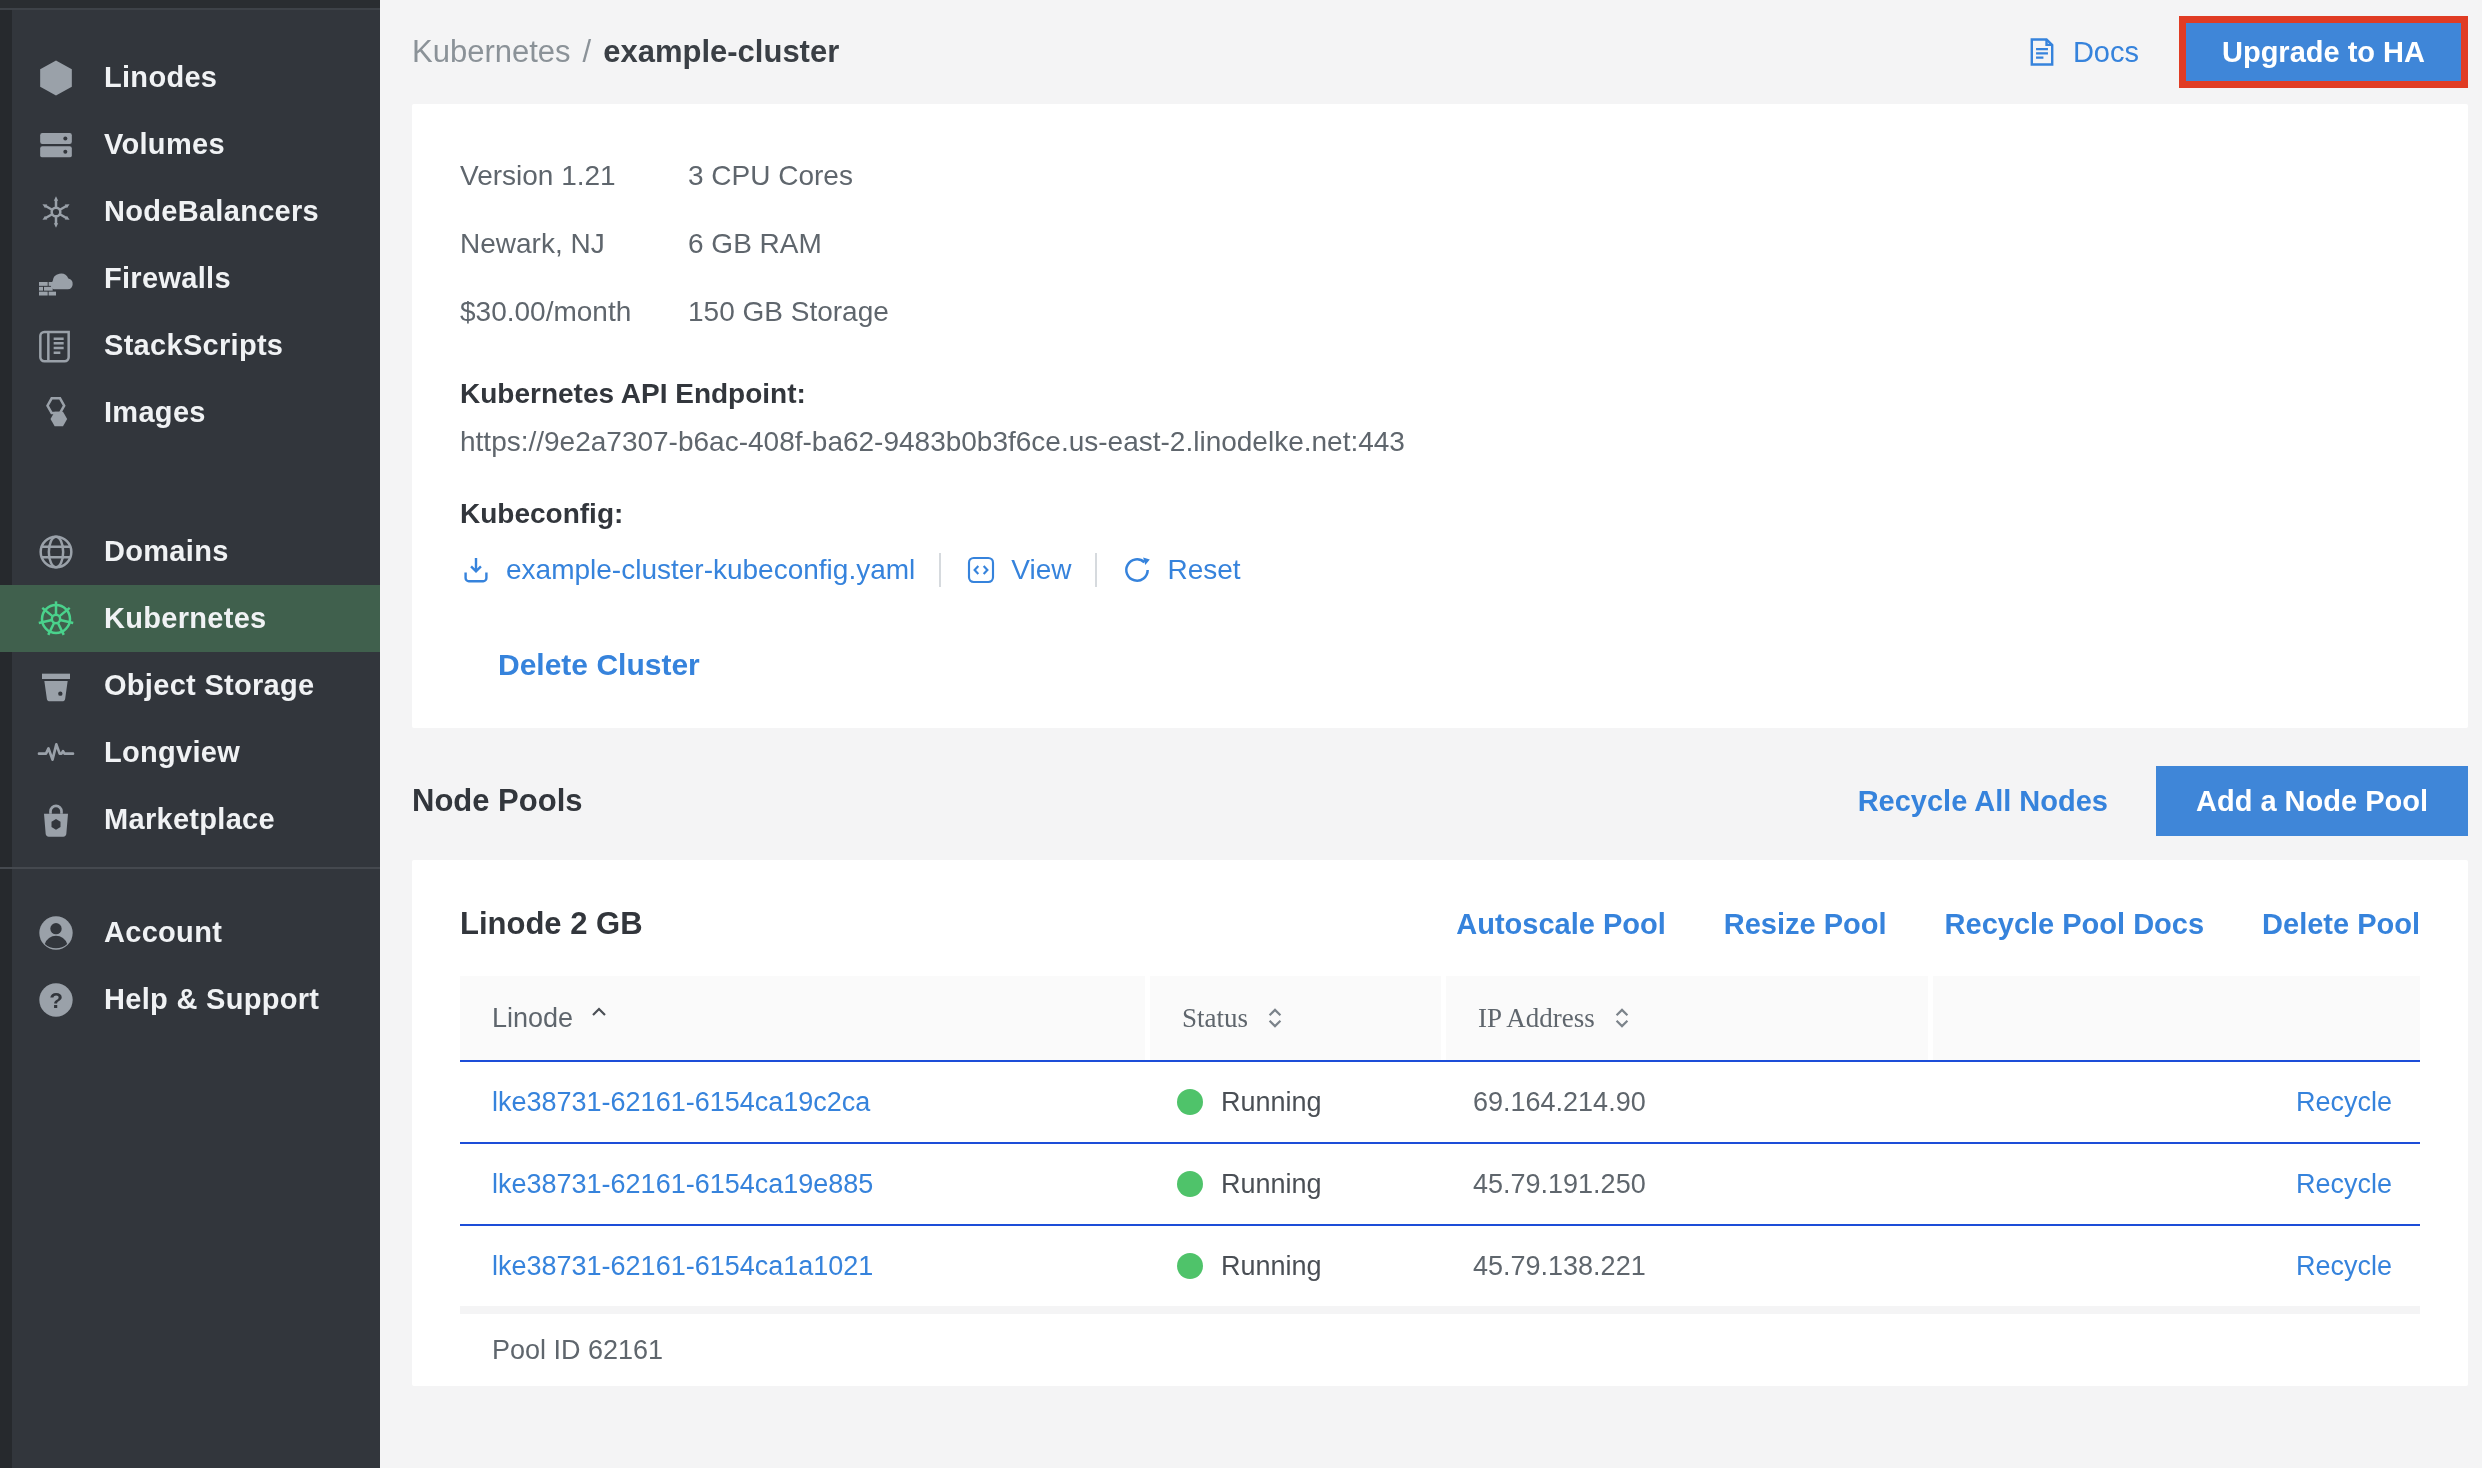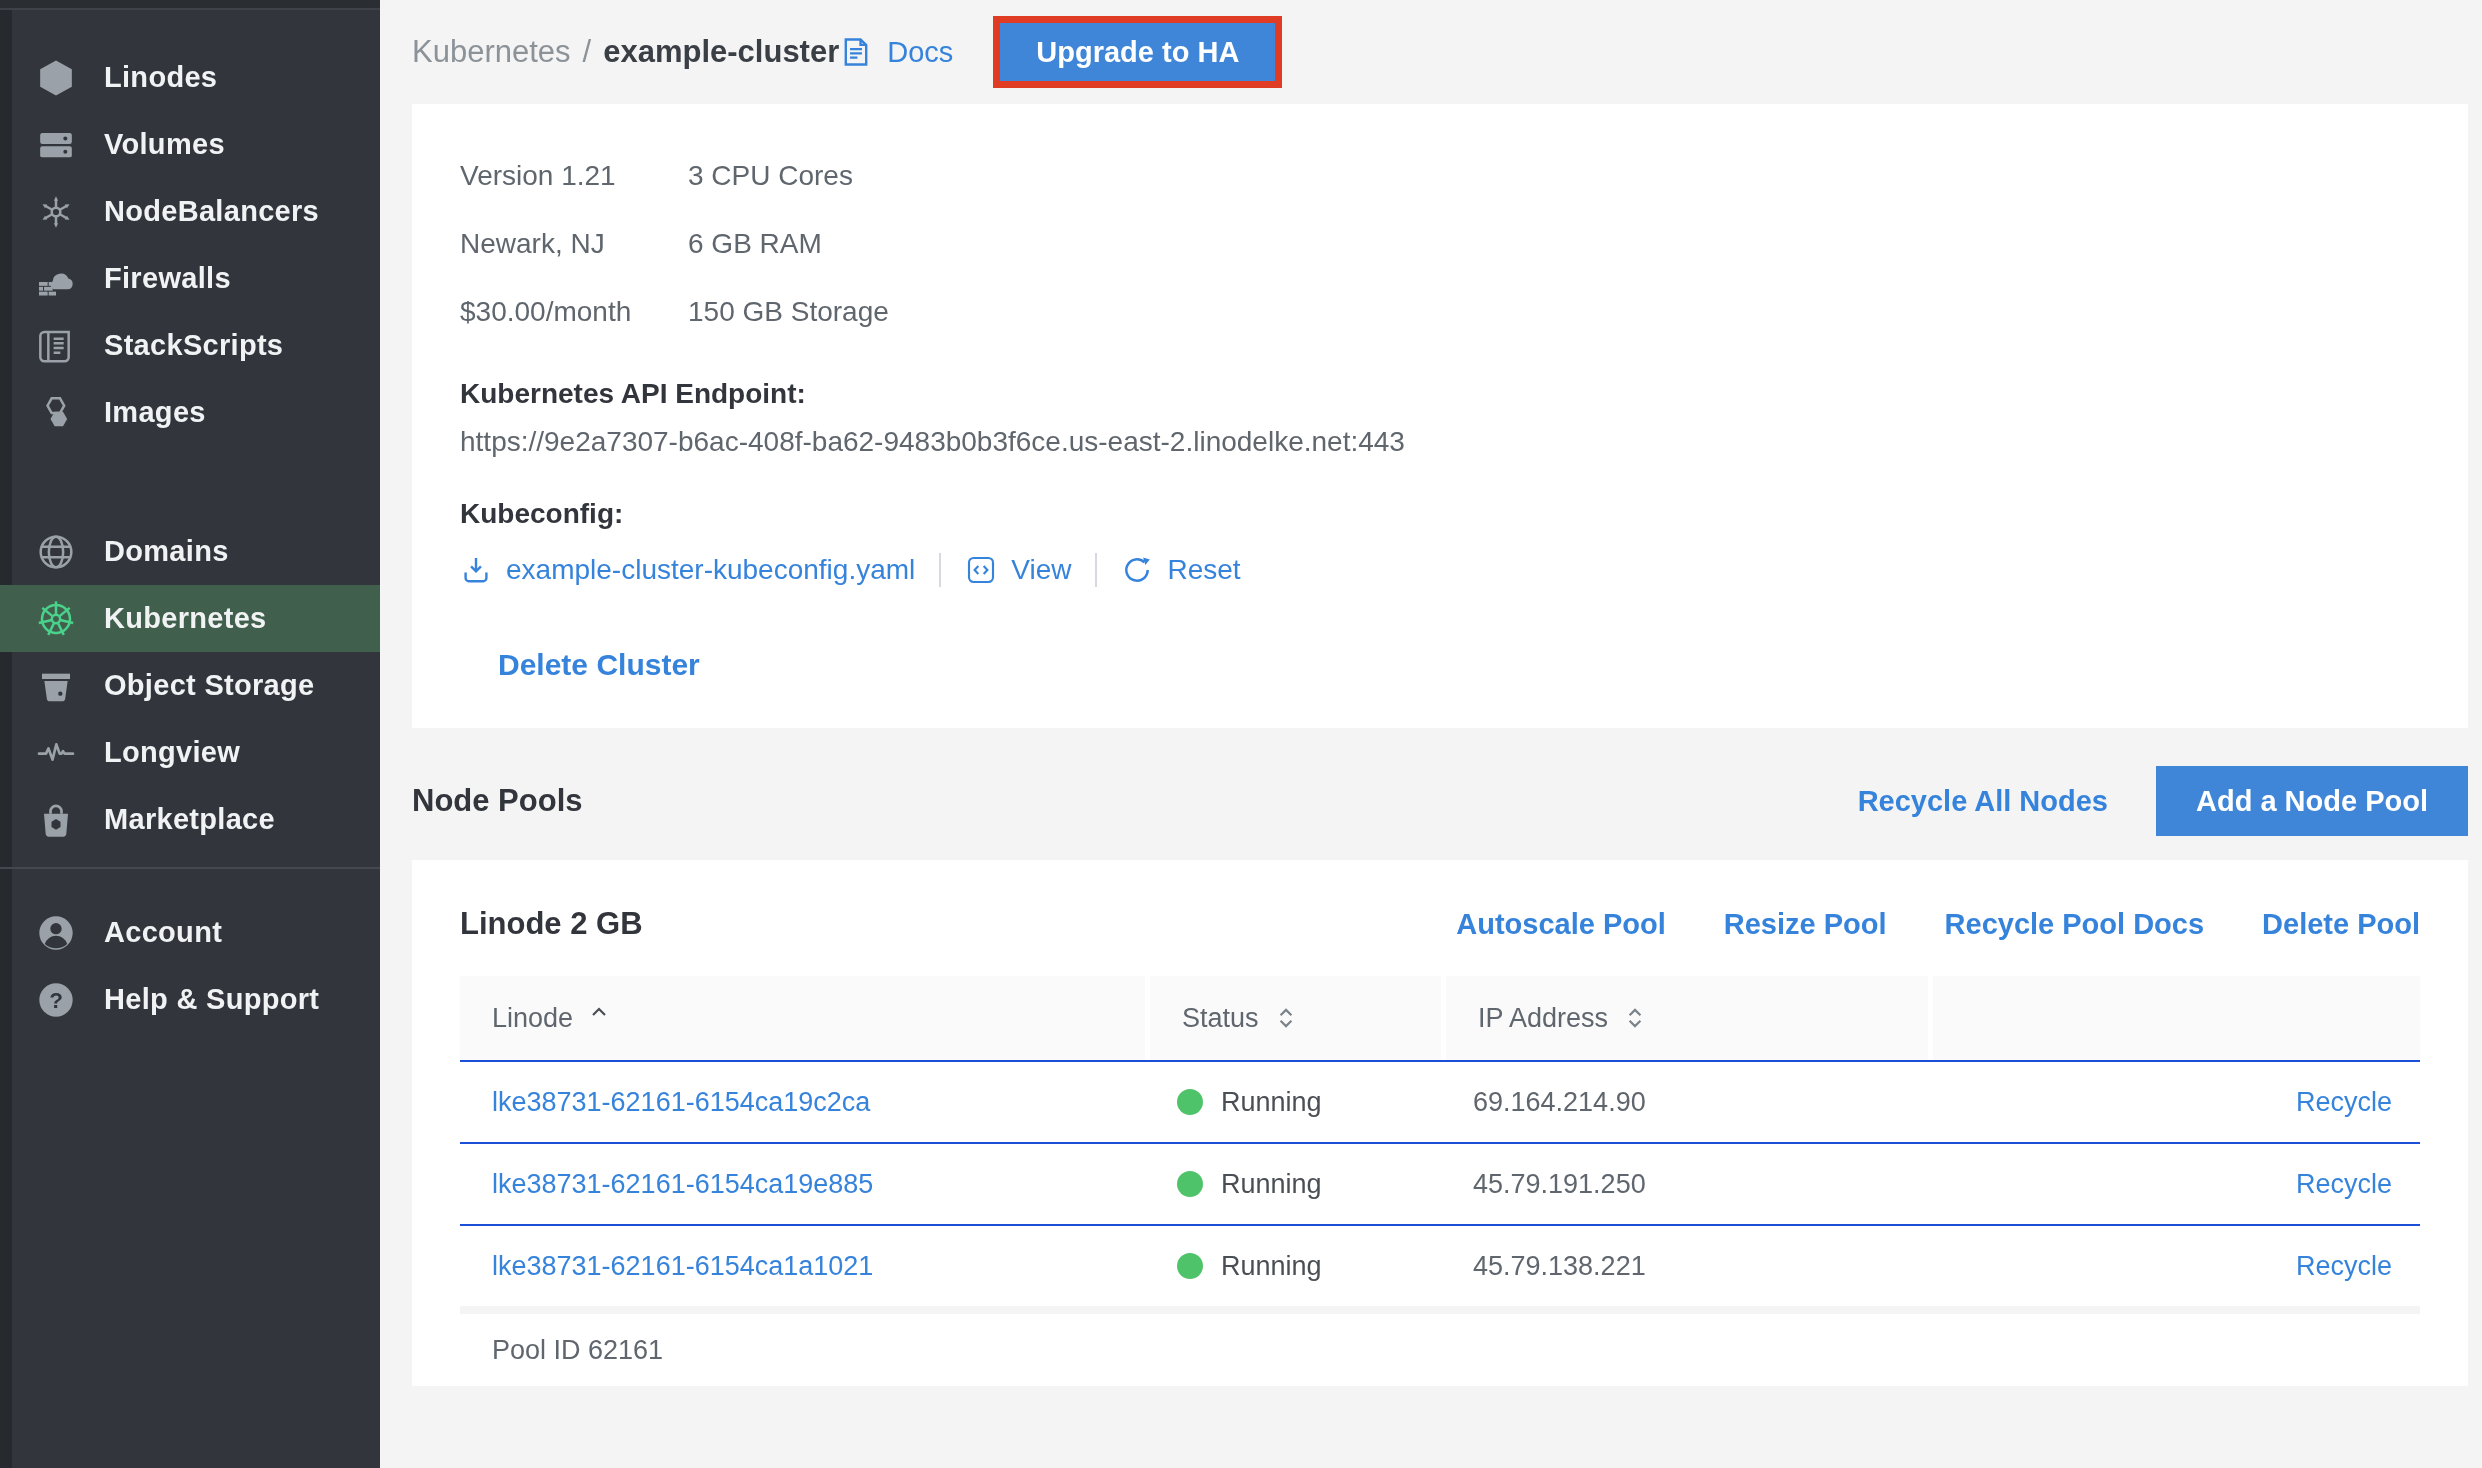--- a/index.html
+++ b/index.html
@@ -22,21 +22,21 @@
   .nav-item.selected { background:#40604d; }
   .nav-icon { width:44px; height:44px; margin-right:26px; display:flex; align-items:center; justify-content:center; color:#9aa1a9; flex:none; }
   .nav-icon svg { width:40px; height:40px; display:block; }
   .nav-item.selected .nav-icon { color:#4ad28c; }
   .nav-label { font-size:29px; font-weight:700; color:#f0f2f4; letter-spacing:.3px; white-space:nowrap; }
   .section-gap { height:72px; }
   .nav-divider { height:2px; background:#45494f; margin:14px 0 30px 0; }
 
   
   .main { flex:1; padding:0 14px 0 32px; }
-  .page-header { height:104px; display:flex; align-items:center; }
+  .page-header { height:104px; display:flex; align-items:center; justify-content:space-between; }
   .breadcrumb { font-size:31px; color:#8b9298; }
   .breadcrumb .sep { margin:0 12px; }
   .breadcrumb .current { color:#3a3f45; font-weight:700; }
   .header-actions { display:flex; align-items:center; gap:40px; }
   .docs-link { display:flex; align-items:center; gap:14px; color:#3683dc; font-size:29px; cursor:pointer; }
   .docs-link svg { width:34px; height:34px; }
   .annotation { border:7px solid #e03c24; }
   .btn-primary {
     background:#3f86d8; color:#fff; border:none; font-family:inherit;
     font-size:29px; font-weight:700; height:58px; padding:0 36px; cursor:pointer; white-space:nowrap;
@@ -68,21 +68,21 @@
   .pool-panel { padding:46px 48px 0 48px; }
   .pool-header { display:flex; align-items:baseline; justify-content:space-between; }
   .pool-name { font-size:31px; font-weight:700; color:#32363c; }
   .pool-actions { display:flex; gap:58px; }
 
   table.pool-table { width:100%; border-collapse:separate; border-spacing:0; margin-top:34px; }
   .pool-table th {
     background:#fafafa; height:84px; text-align:left; padding-left:32px;
     font-size:27px; font-weight:400; color:#5f666d; cursor:pointer;
   }
-  .pool-table th + th { border-left:5px solid #fff; }
+  .pool-table th + th { border-left:5px solid #fff;font-family:Liberation Serif, serif; }
   .th-inner { display:inline-flex; align-items:center; gap:14px; }
   .sort-svg { width:26px; height:26px; color:#7b838a; }
   .sort-asc { width:24px; height:24px; color:#4a4f55; position:relative; top:-6px; }
   .pool-table td { height:82px; padding-left:32px; border-top:2px solid #1d4ed8; font-size:27px; color:#5f666d; background:#fff; }
   .cell-link { color:#3683dc; cursor:pointer; }
   .status-flex { display:flex; align-items:center; gap:18px; }
   .status-dot { width:26px; height:26px; border-radius:50%; background:#4fc36a; flex:none; }
   .status-text { color:#4a4f55; }
   .action-td { text-align:right; padding-right:28px; }
   .pool-table tfoot td { border-top:8px solid #f4f4f5; height:80px; color:#5f666d; }

